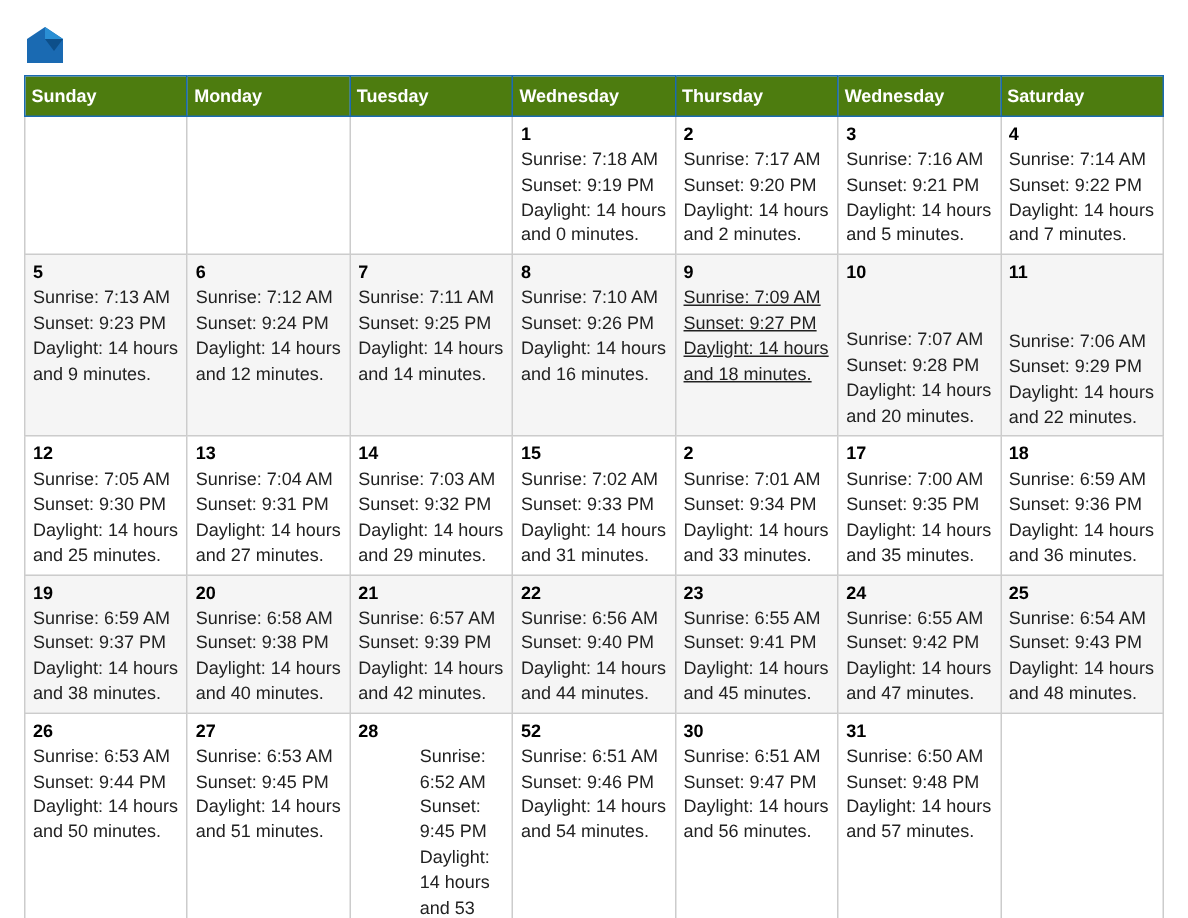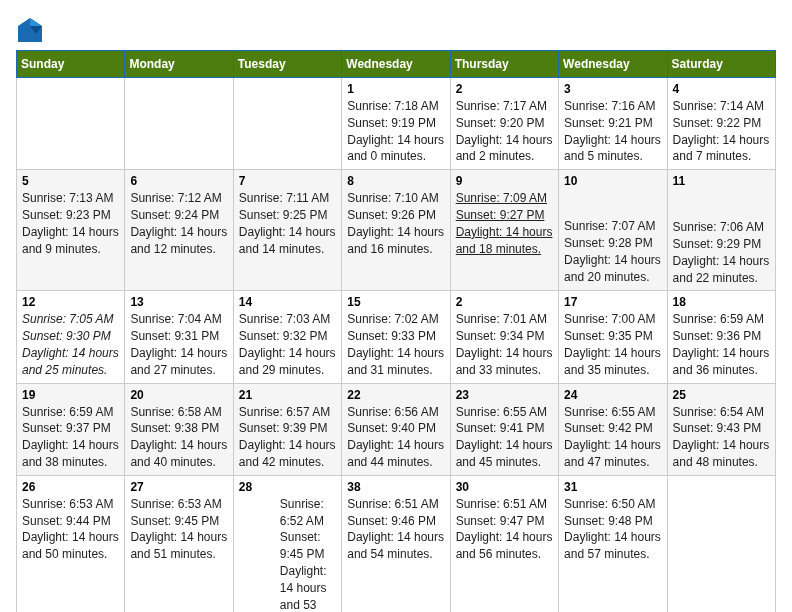--- a/index.html
+++ b/index.html
@@ -197,21 +197,21 @@
           <div class="day-num">11</div>
           <div class="day-info" style="white-space: pre-line; margin-top: 31px;">Sunrise: 7:06 AM
 Sunset: 9:29 PM
 Daylight: 14 hours
 and 22 minutes.</div>
         </td>
       </tr>
       <tr>
         <td>
           <div class="day-num">12</div>
-          <div class="day-info" style="white-space: pre-line; font-style: italic;">Sunrise: 7:05 AM
+          <div class="day-info" style="white-space: pre-line;">Sunrise: 7:05 AM
 Sunset: 9:30 PM
 Daylight: 14 hours
 and 25 minutes.</div>
         </td>
         <td>
           <div class="day-num">13</div>
           <div class="day-info" style="white-space: pre-line;">Sunrise: 7:04 AM
 Sunset: 9:31 PM
 Daylight: 14 hours
 and 27 minutes.</div>
@@ -319,21 +319,21 @@
 and 51 minutes.</div>
         </td>
         <td>
           <div class="day-num">28</div>
           <div class="day-info" style="white-space: pre-line; margin-left: 41px;">Sunrise: 6:52 AM
 Sunset: 9:45 PM
 Daylight: 14 hours
 and 53 minutes.</div>
         </td>
         <td>
-          <div class="day-num">38</div>
+          <div class="day-num">52</div>
           <div class="day-info" style="white-space: pre-line;">Sunrise: 6:51 AM
 Sunset: 9:46 PM
 Daylight: 14 hours
 and 54 minutes.</div>
         </td>
         <td>
           <div class="day-num">30</div>
           <div class="day-info" style="white-space: pre-line;">Sunrise: 6:51 AM
 Sunset: 9:47 PM
 Daylight: 14 hours

